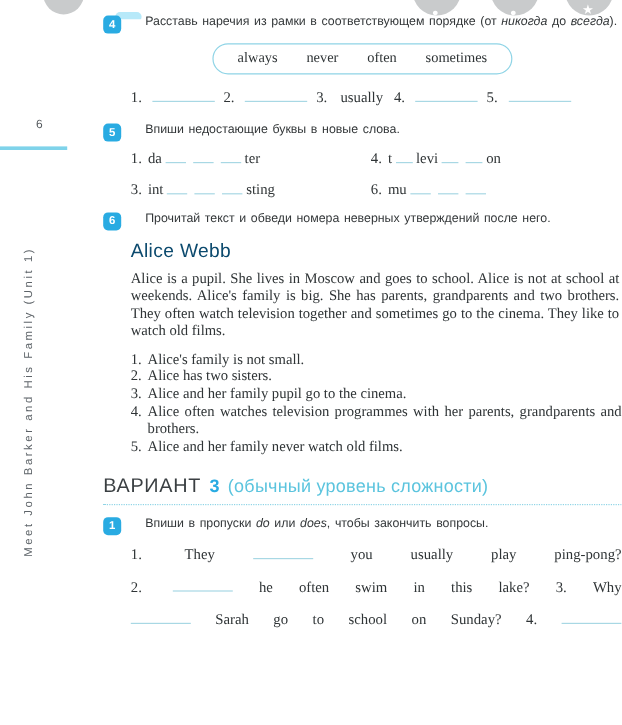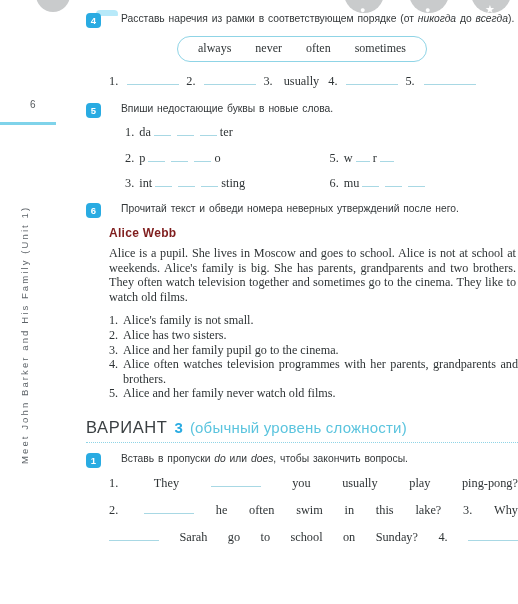--- a/index.html
+++ b/index.html
@@ -184,31 +184,31 @@
     margin-top: 9px;
     padding-left: 23px;
     font-family: "Liberation Serif", serif;
     font-size: 12.3px;
     color: #2f3436;
   }
   .letters-row {
     display: flex;
     margin-bottom: 10.5px;
   }
-  .letters-col { width: 200px; margin-left: 16px; }
+  .letters-col { width: 200px; }
   .letters-col .lbl { margin-right: 5px; }
   .letters-col .seg { margin: 0 3px; }
 
   
   .text-title {
     margin-top: 10px;
     padding-left: 23px;
-    font-size: 12px;
-    font-weight: bold;
-    color: #7f1d1d;
+    font-size: 16px;
+    font-weight: normal;
+    color: #0c4a6e;
     letter-spacing: .3px;
   }
   .reading {
     margin-top: 6px;
     padding-left: 23px;
     padding-right: 2px;
     font-family: "Liberation Serif", serif;
     font-size: 12.2px;
     line-height: 14.6px;
     color: #2f3436;
@@ -330,27 +330,22 @@
     <div class="exercise" style="margin-top:13px;">
       <div class="ex-badge">5</div>
       <div class="ex-instruction">Впиши недостающие буквы в новые слова.</div>
     </div>
 
     <div class="letters">
       <div class="letters-row">
         <div class="letters-col">
           <span class="lbl">1.</span><span>da</span><span class="blank w-small seg"></span><span class="blank w-small seg"></span><span class="blank w-small seg"></span><span>ter</span>
         </div>
-      </div>
-      <div class="letters-row">
         <div class="letters-col">
-          <span class="lbl">2.</span><span>p</span><span class="blank w-small seg"></span><span class="blank w-small seg"></span><span class="blank w-small seg"></span><span>o</span>
-        </div>
-        <div class="letters-col">
-          <span class="lbl">5.</span><span>w</span><span class="blank w-tiny seg"></span><span>r</span><span class="blank w-tiny seg"></span>
+          <span class="lbl">4.</span><span>t</span><span class="blank w-tiny seg"></span><span>levi</span><span class="blank w-tiny seg"></span><span class="blank w-tiny seg"></span><span>on</span>
         </div>
       </div>
       <div class="letters-row">
         <div class="letters-col">
           <span class="lbl">3.</span><span>int</span><span class="blank w-small seg"></span><span class="blank w-small seg"></span><span class="blank w-small seg"></span><span>sting</span>
         </div>
         <div class="letters-col">
           <span class="lbl">6.</span><span>mu</span><span class="blank w-small seg"></span><span class="blank w-small seg"></span><span class="blank w-small seg"></span>
         </div>
       </div>
@@ -389,21 +384,21 @@
 
     <div class="variant">
       <span class="v-word">ВАРИАНТ</span>
       <span class="v-num">3</span>
       <span class="v-sub">(обычный уровень сложности)</span>
     </div>
     <div class="dotted-rule"></div>
 
     <div class="exercise" style="margin-top:9px;">
       <div class="ex-badge">1</div>
-      <div class="ex-instruction"><span>Вставь в пропуски </span><i>do</i><span> или </span><i>does</i><span>, чтобы закончить вопросы.</span></div>
+      <div class="ex-instruction"><span>Впиши в пропуски </span><i>do</i><span> или </span><i>does</i><span>, чтобы закончить вопросы.</span></div>
     </div>
 
     <div class="q-lines">
       <div class="q-line justify">
         <span class="num">1.</span>
         <span>They</span>
         <span class="blank w-ans"></span>
         <span>you</span>
         <span>usually</span>
         <span>play</span>

